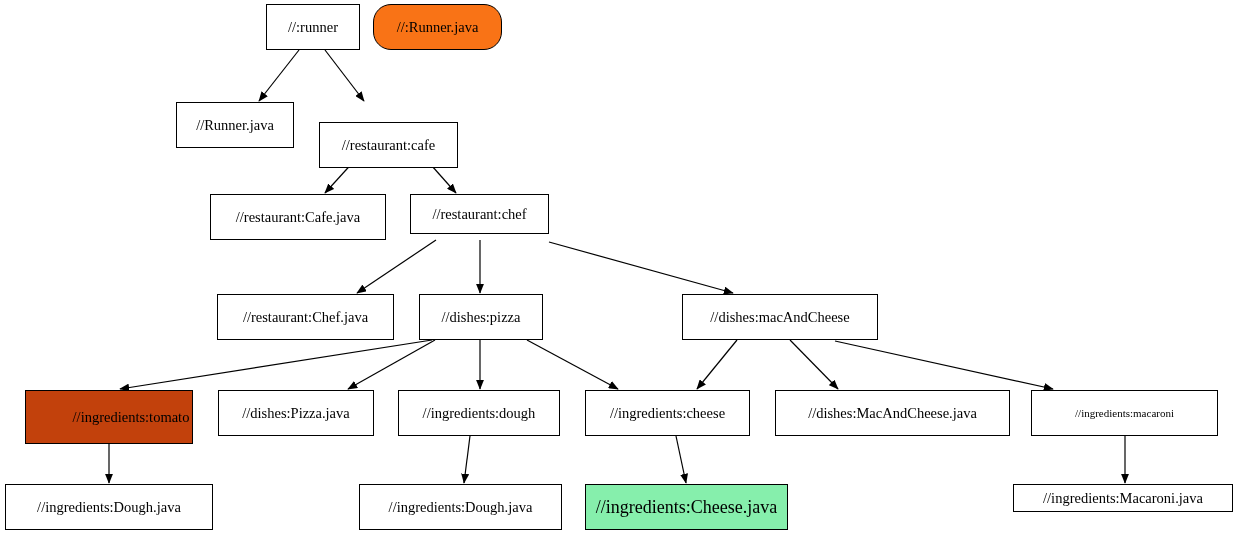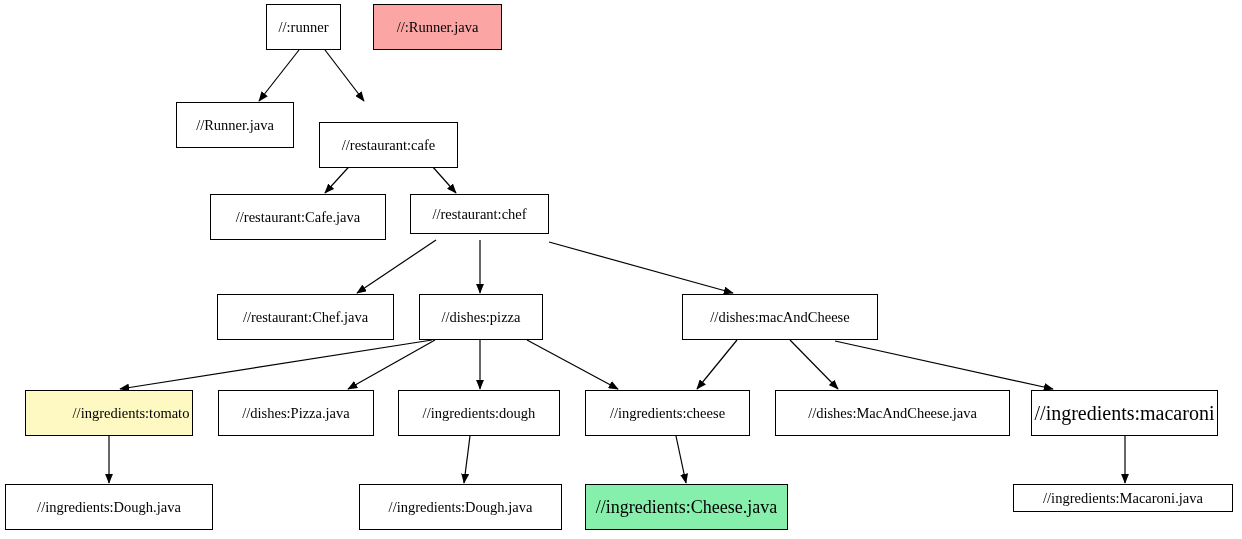--- a/index.html
+++ b/index.html
@@ -68,24 +68,24 @@
         <line x1="737" y1="340" x2="697" y2="389" stroke="#000000" stroke-width="1.2" marker-end="url(#arrowhead)"></line>
         <line x1="790" y1="340" x2="838" y2="389" stroke="#000000" stroke-width="1.2" marker-end="url(#arrowhead)"></line>
         <line x1="835" y1="341" x2="1053" y2="389" stroke="#000000" stroke-width="1.2" marker-end="url(#arrowhead)"></line>
         <line x1="109" y1="436" x2="109" y2="483" stroke="#000000" stroke-width="1.2" marker-end="url(#arrowhead)"></line>
         <line x1="470" y1="436" x2="464" y2="483" stroke="#000000" stroke-width="1.2" marker-end="url(#arrowhead)"></line>
         <line x1="676" y1="436" x2="686" y2="483" stroke="#000000" stroke-width="1.2" marker-end="url(#arrowhead)"></line>
         <line x1="1125" y1="436" x2="1125" y2="483" stroke="#000000" stroke-width="1.2" marker-end="url(#arrowhead)"></line>
       </g>
   </svg>
   <div id="nodes-layer">
-      <div class="node" style="left: 266px; top: 4px; width: 75px; height: 46px; border-color: rgb(0, 0, 0); background: rgb(255, 255, 255); font-size: 14.5px;">
+      <div class="node" style="left: 266px; top: 4px; width: 94px; height: 46px; border-color: rgb(0, 0, 0); background: rgb(255, 255, 255); font-size: 14.5px;">
         <span class="node-label">//:runner</span>
       </div>
-      <div class="node" style="left: 373px; top: 4px; width: 129px; height: 46px; border-color: rgb(0, 0, 0); background: #fca5a5; font-size: 14.5px;">
+      <div class="node" style="left: 373px; top: 4px; width: 129px; height: 46px; border-color: rgb(0, 0, 0); background: #f97316; font-size: 14.5px; border-radius: 18px;">
         <span class="node-label">//:Runner.java</span>
       </div>
       <div class="node" style="left: 176px; top: 102px; width: 118px; height: 46px; border-color: rgb(0, 0, 0); background: rgb(255, 255, 255); font-size: 14.5px;">
         <span class="node-label">//Runner.java</span>
       </div>
       <div class="node" style="left: 319px; top: 102px; width: 139px; height: 46px; border-color: rgb(0, 0, 0); background: rgb(255, 255, 255); font-size: 14.5px; margin-top: 20px;">
         <span class="node-label">//restaurant:cafe</span>
       </div>
       <div class="node" style="left: 210px; top: 194px; width: 176px; height: 46px; border-color: rgb(0, 0, 0); background: rgb(255, 255, 255); font-size: 14.5px;">
         <span class="node-label">//restaurant:Cafe.java</span>
@@ -95,36 +95,36 @@
       </div>
       <div class="node" style="left: 217px; top: 294px; width: 177px; height: 46px; border-color: rgb(0, 0, 0); background: rgb(255, 255, 255); font-size: 14.5px;">
         <span class="node-label">//restaurant:Chef.java</span>
       </div>
       <div class="node" style="left: 419px; top: 294px; width: 124px; height: 46px; border-color: rgb(0, 0, 0); background: rgb(255, 255, 255); font-size: 14.5px;">
         <span class="node-label">//dishes:pizza</span>
       </div>
       <div class="node" style="left: 682px; top: 294px; width: 196px; height: 46px; border-color: rgb(0, 0, 0); background: rgb(255, 255, 255); font-size: 14.5px;">
         <span class="node-label">//dishes:macAndCheese</span>
       </div>
-      <div class="node" style="left: 25px; top: 390px; width: 168px; height: 46px; border-color: rgb(0, 0, 0); background: #fef9c3; font-size: 14.5px; padding-left: 44px;">
+      <div class="node" style="left: 25px; top: 390px; width: 168px; height: 54px; border-color: rgb(0, 0, 0); background: #c2410c; font-size: 14.5px; padding-left: 44px;">
         <span class="node-label">//ingredients:tomato</span>
       </div>
       <div class="node" style="left: 218px; top: 390px; width: 156px; height: 46px; border-color: rgb(0, 0, 0); background: rgb(255, 255, 255); font-size: 14.5px;">
         <span class="node-label">//dishes:Pizza.java</span>
       </div>
       <div class="node" style="left: 398px; top: 390px; width: 162px; height: 46px; border-color: rgb(0, 0, 0); background: rgb(255, 255, 255); font-size: 14.5px;">
         <span class="node-label">//ingredients:dough</span>
       </div>
       <div class="node" style="left: 585px; top: 390px; width: 165px; height: 46px; border-color: rgb(0, 0, 0); background: rgb(255, 255, 255); font-size: 14.5px;">
         <span class="node-label">//ingredients:cheese</span>
       </div>
       <div class="node" style="left: 775px; top: 390px; width: 235px; height: 46px; border-color: rgb(0, 0, 0); background: rgb(255, 255, 255); font-size: 14.5px;">
         <span class="node-label">//dishes:MacAndCheese.java</span>
       </div>
-      <div class="node" style="left: 1031px; top: 390px; width: 187px; height: 46px; border-color: rgb(0, 0, 0); background: rgb(255, 255, 255); font-size: 20px;">
+      <div class="node" style="left: 1031px; top: 390px; width: 187px; height: 46px; border-color: rgb(0, 0, 0); background: rgb(255, 255, 255); font-size: 11px;">
         <span class="node-label">//ingredients:macaroni</span>
       </div>
       <div class="node" style="left: 5px; top: 484px; width: 208px; height: 46px; border-color: rgb(0, 0, 0); background: rgb(255, 255, 255); font-size: 14.5px;">
         <span class="node-label">//ingredients:Dough.java</span>
       </div>
       <div class="node" style="left: 359px; top: 484px; width: 203px; height: 46px; border-color: rgb(0, 0, 0); background: rgb(255, 255, 255); font-size: 14.5px;">
         <span class="node-label">//ingredients:Dough.java</span>
       </div>
       <div class="node" style="left: 585px; top: 484px; width: 203px; height: 46px; border-color: rgb(0, 0, 0); background: #86efac; font-size: 18px;">
         <span class="node-label">//ingredients:Cheese.java</span>

